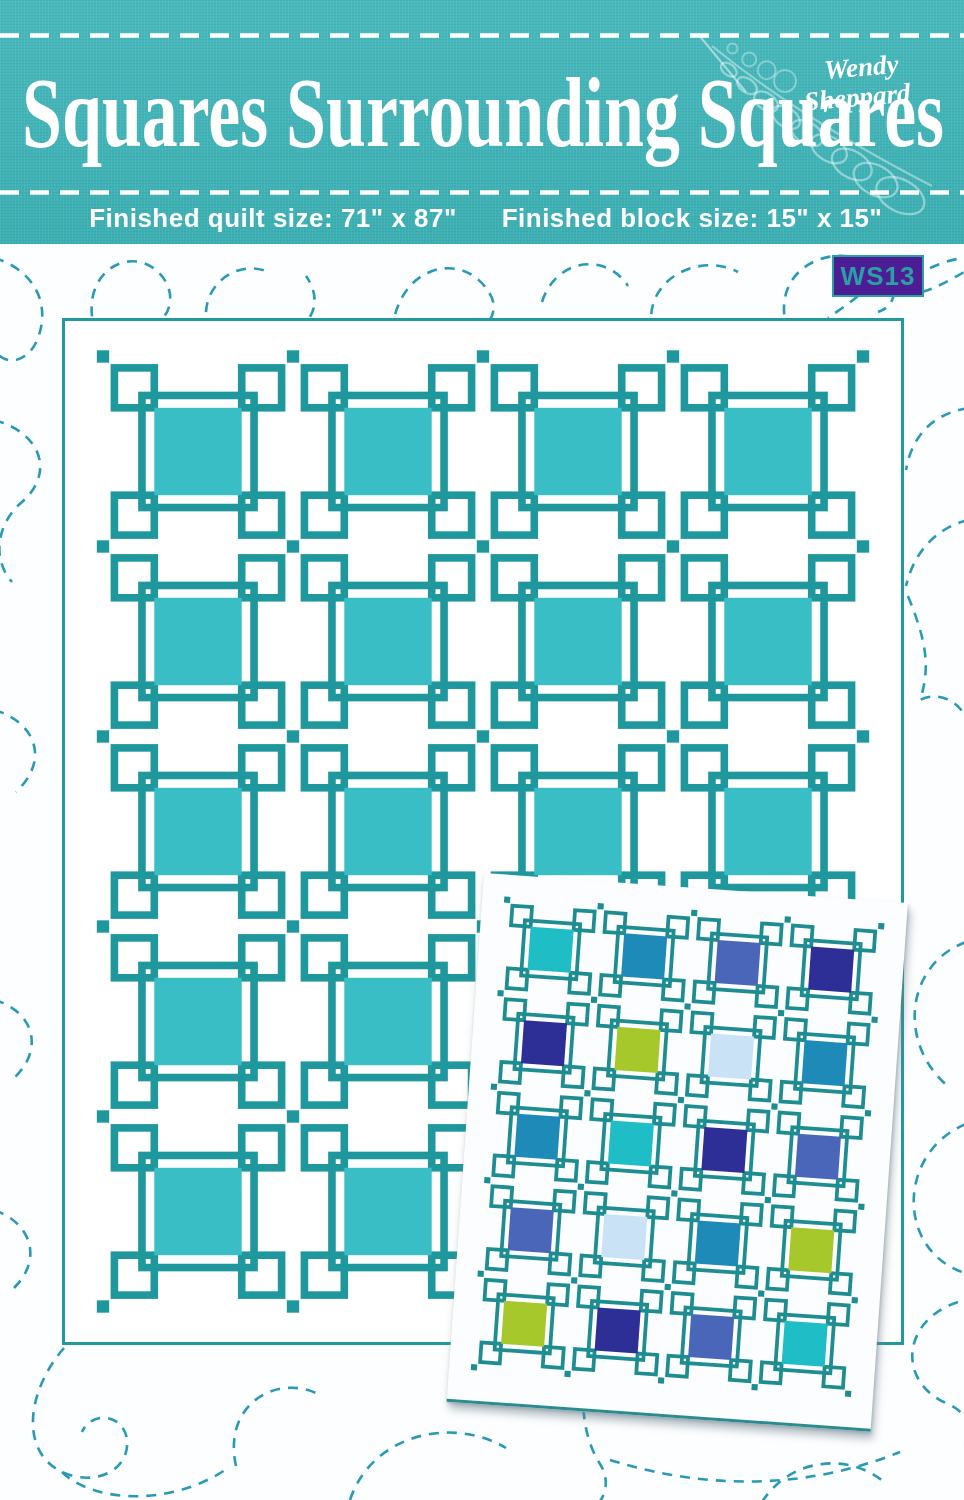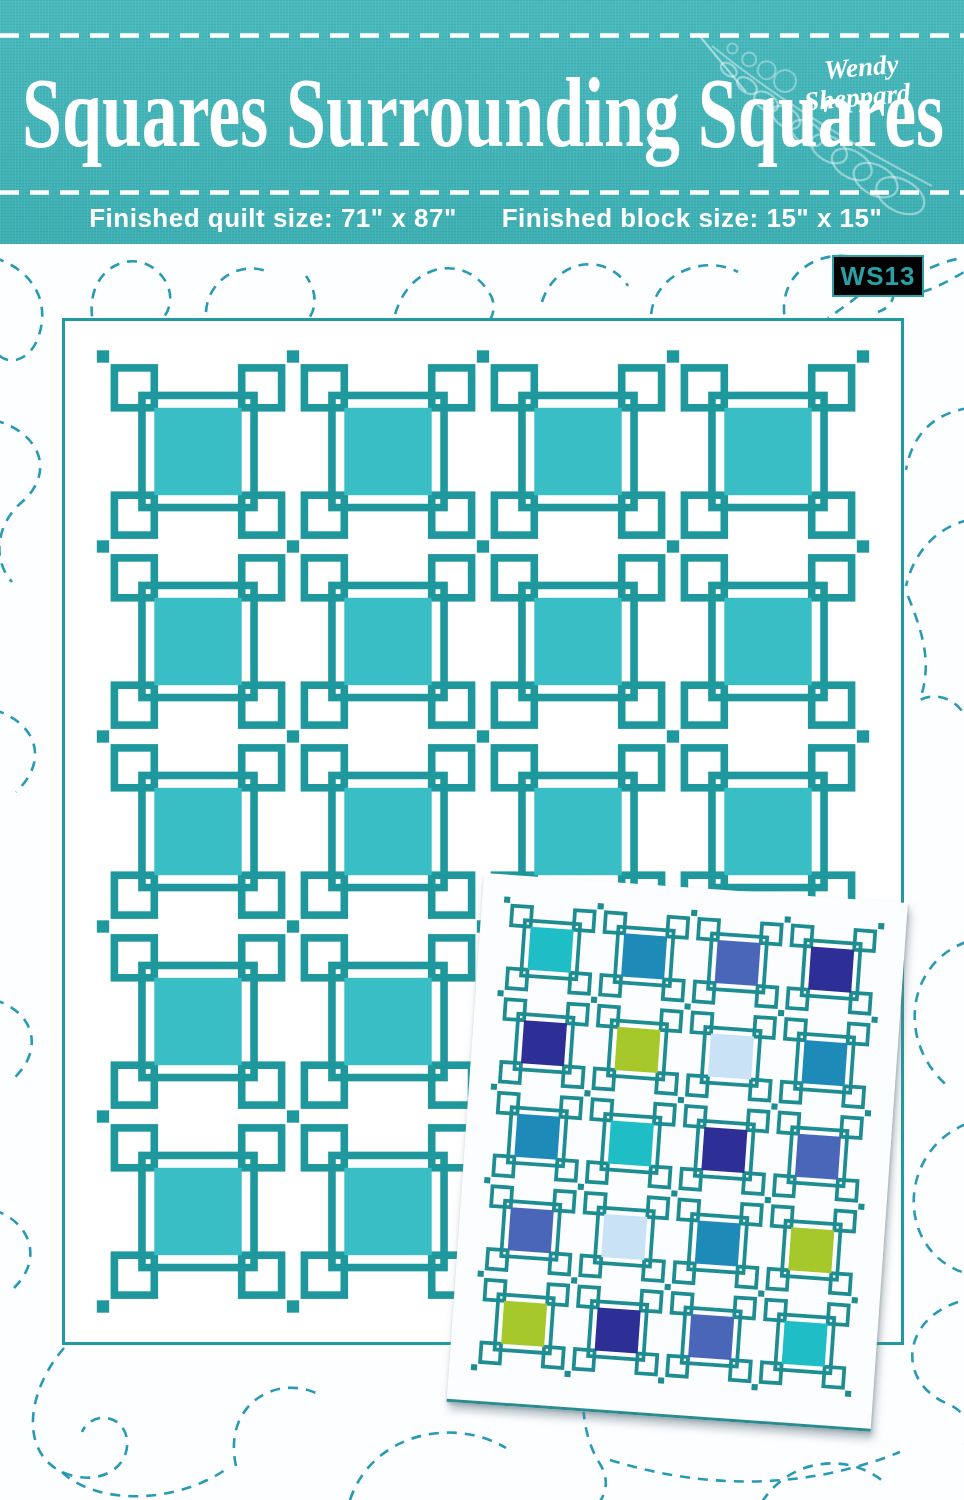--- a/index.html
+++ b/index.html
@@ -17,21 +17,21 @@
   #band{position:absolute;left:0;top:0;width:964px;height:244px;z-index:3;
         background-image:
           linear-gradient(rgba(255,255,255,.05), rgba(0,30,30,.04)),
           repeating-linear-gradient(90deg, rgba(255,255,255,.07) 0 1px, rgba(0,0,0,0) 1px 3px),
           repeating-linear-gradient(0deg, rgba(0,80,80,.07) 0 1px, rgba(0,0,0,0) 1px 3px);
         background-color:var(--band,#3eb5b9);}
   #band svg{display:block;}
 
   
   #badge{position:absolute;left:832px;top:255px;width:88px;height:38px;z-index:2;
-         background:#000000;border:2.5px solid var(--badge,#2b9fa4);
+         background:#4c1d95;border:2.5px solid var(--badge,#2b9fa4);
          display:flex;align-items:center;justify-content:center;}
   #badge span{color:var(--badge,#2b9fa4);font-size:26px;font-weight:600;letter-spacing:1px;}
 
   
   #main-panel{position:absolute;left:62px;top:318px;width:836px;height:1021px;z-index:1;
               background:#ffffff;border:3.5px solid var(--panel-border,#2099a0);}
   #main-panel svg{display:block;}
 
   
   #inset-card{position:absolute;left:484px;top:873px;width:425px;height:527px;z-index:4;

